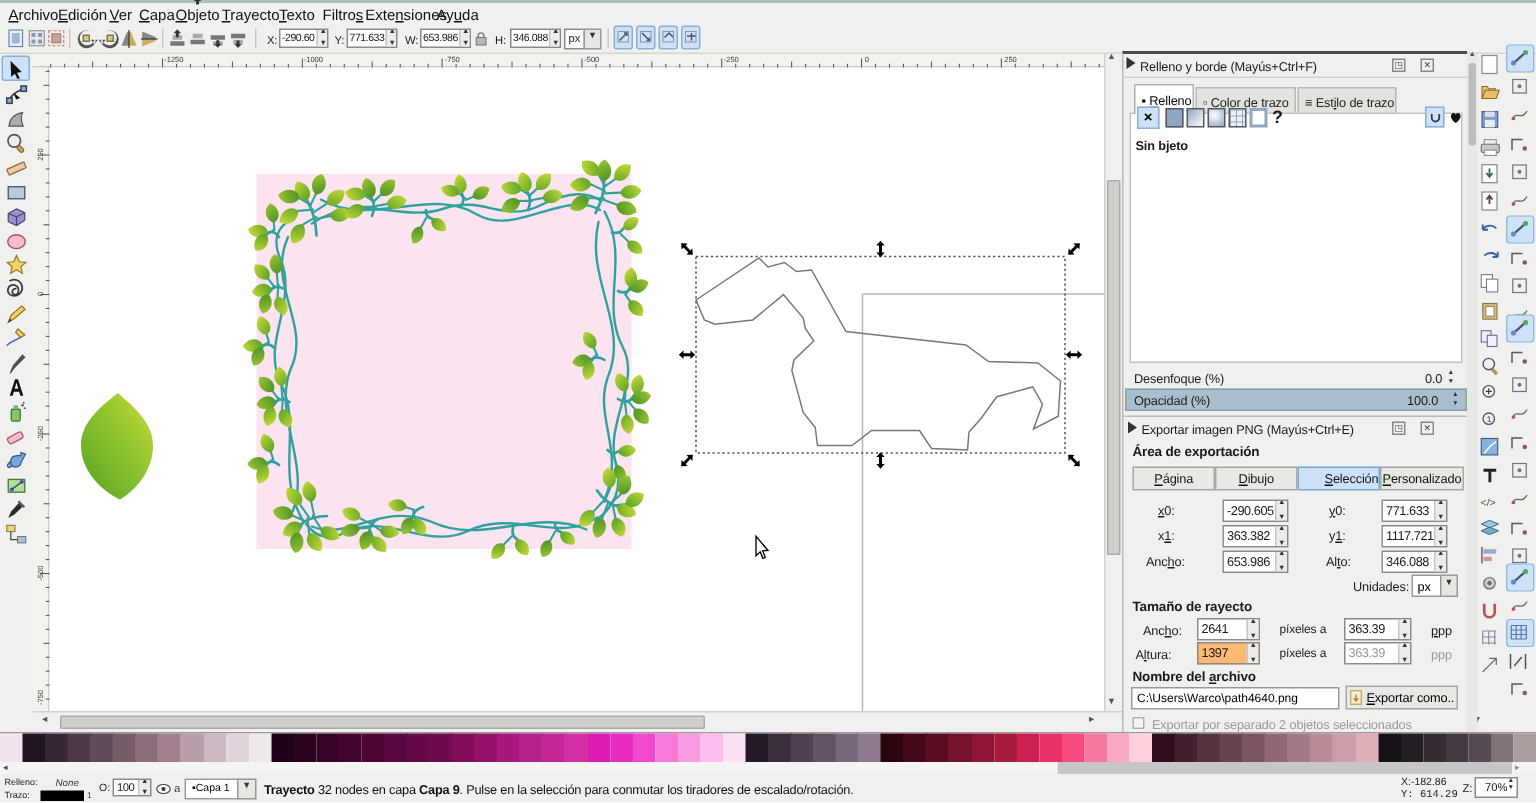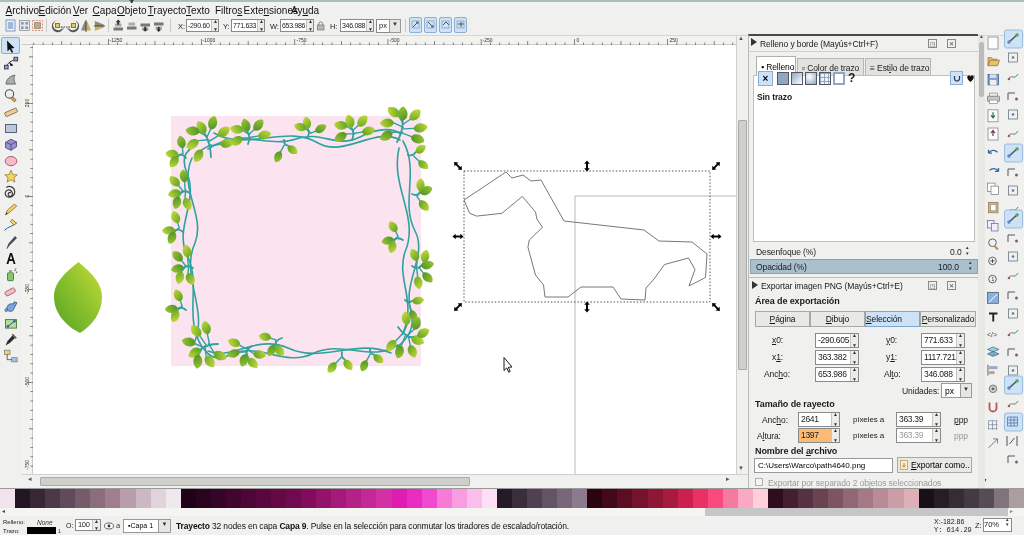--- a/index.html
+++ b/index.html
@@ -756,39 +756,39 @@
     <div style="position:absolute;left:819px;top:72px;width:12px;height:13px;border:1px solid #556;background:#eef2f6;background-image:linear-gradient(#8fa7c0 1px,transparent 1px),linear-gradient(90deg,#8fa7c0 1px,transparent 1px);background-size:4px 4px;z-index:3"></div>
     <div style="position:absolute;left:833px;top:72px;width:12px;height:13px;border:1px solid #556;background:#fff;border:2.5px solid #8fa7c0;z-index:3"></div>
     <div class="lbl b" style="left:848px;top:71px;font-size:12px;z-index:3">?</div>
     <div style="position:absolute;left:950px;top:71px;width:13px;height:14px;background:#cde2f6;border:1px solid #8ab0d8;z-index:3"></div>
     <svg style="position:absolute;left:953px;top:75px;z-index:3" width="8" height="8">
       <path d="M1.5 1 L1.5 3.5 A2.5 2.5 0 0 0 6.5 3.5 L6.5 1" stroke="#334" fill="none" stroke-width="1.2"></path>
     </svg>
     <svg style="position:absolute;left:966px;top:74px;z-index:3" width="9" height="9">
       <path d="M4.5 8 C1 5.4 0.5 2.7 2.2 1.6 C3.4 1 4.5 1.8 4.5 2.7 C4.5 1.8 5.6 1 6.8 1.6 C8.5 2.7 8 5.4 4.5 8 Z" fill="#111"></path>
     </svg>
-    <div class="lbl b" style="left:757px;top:92px;font-size:8.5px;z-index:3">Sin trazo</div>
+    <div class="lbl b" style="left:757px;top:92px;font-size:8.5px;z-index:3">Sin bjeto</div>
     <div class="lbl" style="left:756px;top:247px">Desenfoque (%)</div>
     <div class="lbl" style="left:950px;top:247px">0.0</div>
     <span style="position:absolute;left:965px;top:245px;font-size:4.5px;color:#333;line-height:5.5px">▲<br>▼</span>
     <div style="position:absolute;left:750px;top:259px;width:228px;height:15px;background:#a9bfce;border:1px solid #8aa0b0"></div>
     <div class="lbl" style="left:756px;top:262px">Opacidad (%)</div>
     <div class="lbl" style="left:938px;top:262px">100.0</div>
     <span style="position:absolute;left:968px;top:260px;font-size:4.5px;color:#333;line-height:5.5px">▲<br>▼</span>
     <div style="position:absolute;left:748px;top:277px;width:230px;height:1px;background:#bbb"></div>
     <svg style="position:absolute;left:751px;top:280px" width="9" height="10">
       <path d="M1 1 L7 5 L1 9 Z" fill="#333"></path>
     </svg>
     <div class="lbl" style="left:761px;top:281px;font-size:8.5px">Exportar imagen PNG (Mayús+Ctrl+E)</div>
     <div style="position:absolute;left:928px;top:281px;width:9px;height:9px;border:1px solid #888;font-size:6px;color:#444;text-align:center;line-height:8px">◳</div>
     <div style="position:absolute;left:947px;top:281px;width:9px;height:9px;border:1px solid #888;font-size:6px;color:#444;text-align:center;line-height:8px">✕</div>
     <div class="lbl b" style="left:755px;top:296px;font-size:9px">Área de exportación</div>
     <div style="position:absolute;left:755px;top:311px;width:55px;height:16px;background:#e8e8e5;border:1px solid #a8a8a4;font-size:8.5px;text-align:center;line-height:14px;color:#111;letter-spacing:-0.1px"><u>P</u>ágina</div>
     <div style="position:absolute;left:810px;top:311px;width:55px;height:16px;background:#e8e8e5;border:1px solid #a8a8a4;font-size:8.5px;text-align:center;line-height:14px;color:#111;letter-spacing:-0.1px"><u>D</u>ibujo</div>
-    <div style="position:absolute;left:865px;top:311px;width:55px;height:16px;background:#cde2f6;border:1px solid #7aa7d4;font-size:8.5px;text-align:left;line-height:14px;color:#111;letter-spacing:-0.1px"><u>S</u>elección</div>
+    <div style="position:absolute;left:865px;top:311px;width:55px;height:16px;background:#cde2f6;border:1px solid #7aa7d4;font-size:8.5px;text-align:right;line-height:14px;color:#111;letter-spacing:-0.1px"><u>S</u>elección</div>
     <div style="position:absolute;left:920px;top:311px;width:56px;height:16px;background:#e8e8e5;border:1px solid #a8a8a4;font-size:8.5px;text-align:center;line-height:14px;color:#111;letter-spacing:-0.1px"><u>P</u>ersonalizado</div>
     <div class="lbl" style="left:772px;top:335px"><u>x</u>0:</div>
     <div class="lbl" style="left:886px;top:335px"><u>y</u>0:</div>
     <div class="lbl" style="left:772px;top:352px">x<u>1</u>:</div>
     <div class="lbl" style="left:886px;top:352px">y<u>1</u>:</div>
     <div class="lbl" style="left:764px;top:369px">Anc<u>h</u>o:</div>
     <div class="lbl" style="left:884px;top:369px">Al<u>t</u>o:</div>
     <div class="lbl" style="left:902px;top:386px">Unidades:</div>
     <div style="position:absolute;left:941px;top:383px;width:20px;height:15px;background:#fff;border:1px solid #999;font-size:8.5px;padding:2px 0 0 3px">px</div>
     <div style="position:absolute;left:960px;top:383px;width:12px;height:15px;background:#e6e6e3;border:1px solid #999">
@@ -946,14 +946,14 @@
     </svg>
     <div style="position:absolute;left:116px;top:521px;font-size:7.5px;color:#333">a</div>
     <div style="position:absolute;left:123px;top:518.5px;width:36px;height:14px;background:#fff;border:1px solid #999;font-size:7px;padding:2px 0 0 4px">▪Capa 1</div>
     <div style="position:absolute;left:158px;top:518.5px;width:13px;height:14px;background:#e6e6e3;border:1px solid #999">
       <span style="position:absolute;left:2.5px;top:1.5px;font-size:6px;color:#333">▼</span>
     </div>
     <div style="position:absolute;left:176px;top:520.5px;font-size:8.5px;color:#111;white-space:nowrap;letter-spacing:-0.15px"><b>Trayecto</b> 32 nodes en capa <b>Capa 9</b>. Pulse en la selección para conmutar los tiradores de escalado/rotación.</div>
     <div style="position:absolute;left:934px;top:518px;font-size:7px;font-family:Liberation Sans, sans-serif;color:#222;letter-spacing:0">X:-182.86</div>
     <div style="position:absolute;left:934px;top:526px;font-size:7px;font-family:'Liberation Mono',monospace;color:#222">Y: 614.29</div>
     <div style="position:absolute;left:975px;top:521px;font-size:7.5px;color:#222">Z:</div>
-    <div style="position:absolute;left:983px;top:518px;width:29px;height:14px;background:#fff;border:1px solid #8a8a88;font-size:7.5px;color:#222;text-align:left;line-height:12px">70%</div>
+    <div style="position:absolute;left:983px;top:518px;width:29px;height:14px;background:#fff;border:1px solid #8a8a88;font-size:7.5px;color:#222;text-align:center;line-height:12px">70%</div>
     <span style="position:absolute;left:1005px;top:516.5px;font-size:4.5px;color:#333;line-height:5.5px">▲<br>▼</span>
 </div>
 </body></html>

